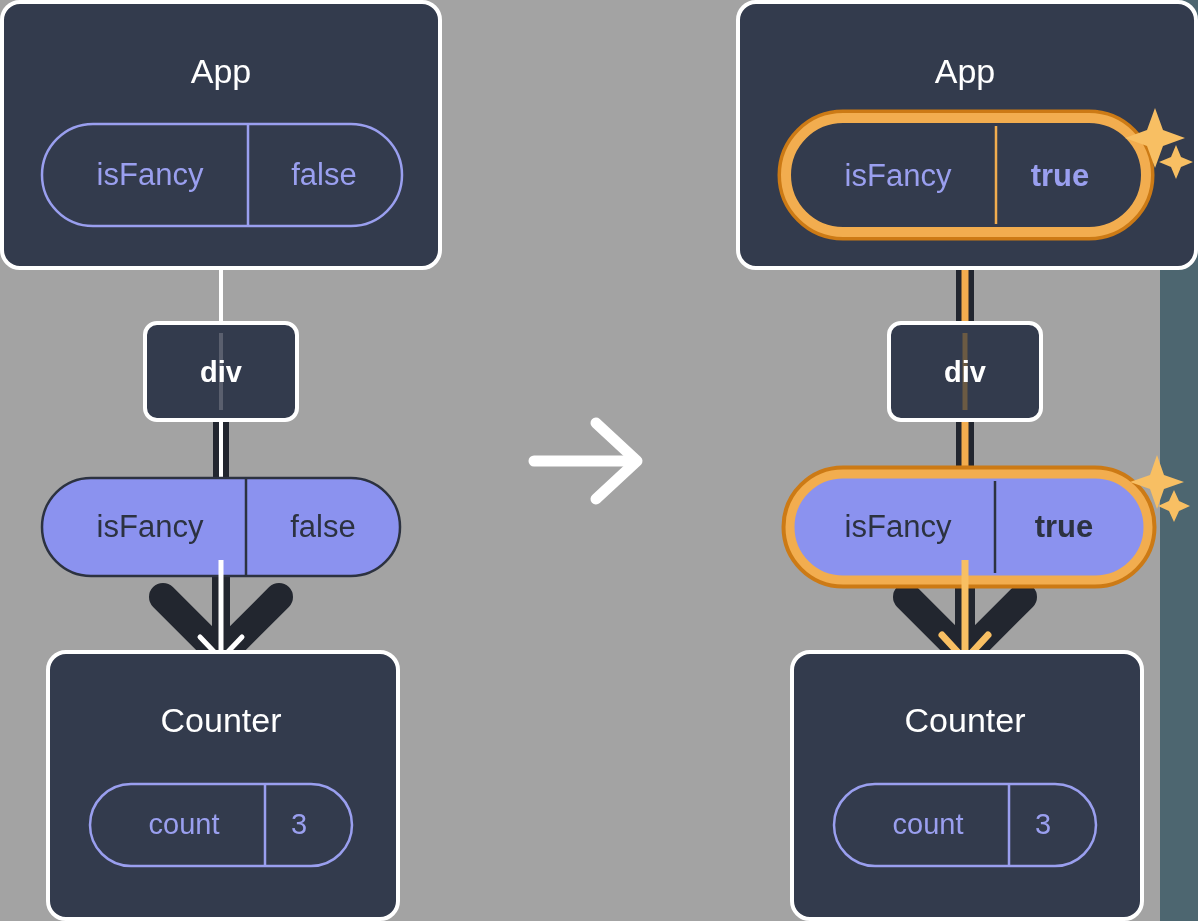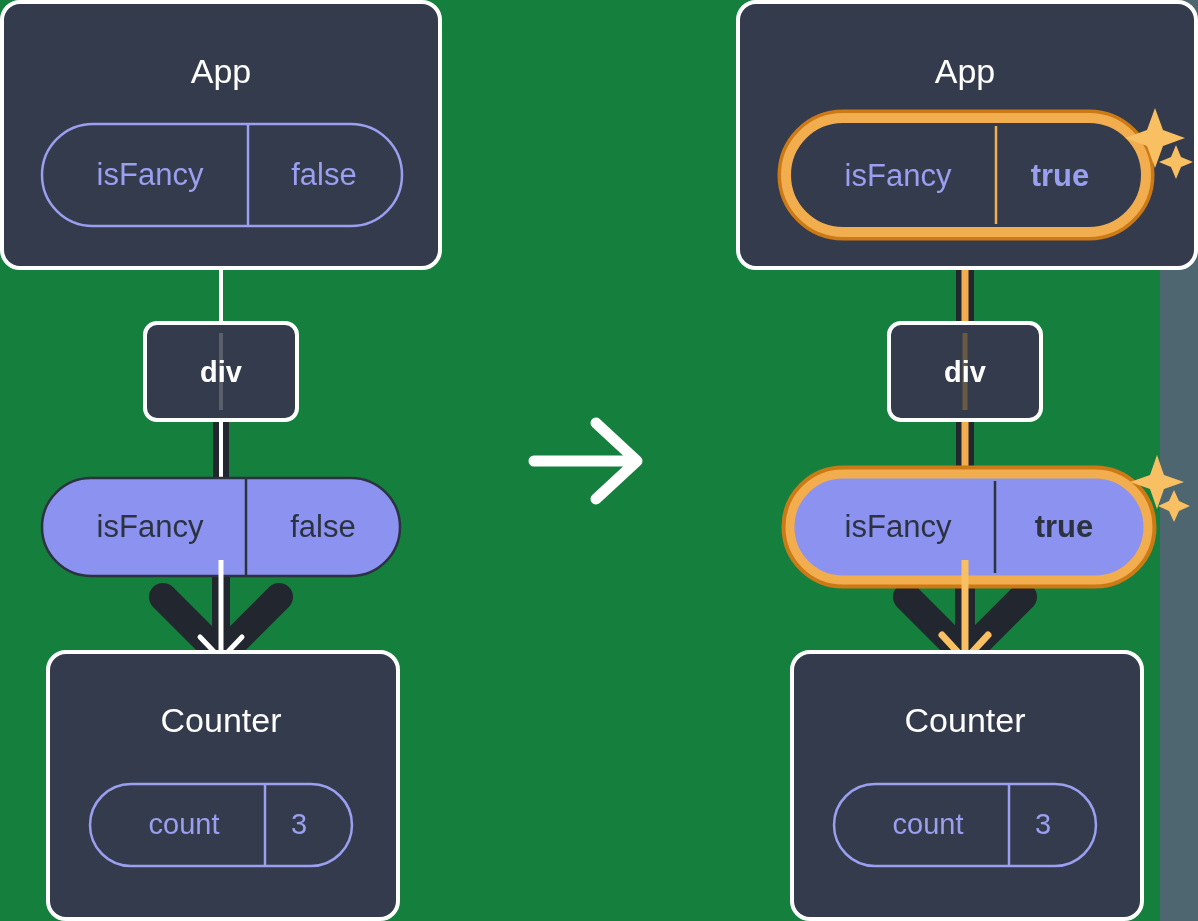--- a/index.html
+++ b/index.html
@@ -12,21 +12,21 @@
     width: 1198px;
     height: 921px;
     overflow: hidden;
     font-family: "Liberation Sans", sans-serif;
     -webkit-font-smoothing: antialiased;
   }
   #stage {
     position: relative;
     width: 1160px;
     height: 921px;
-    background: #15803d;
+    background: #a3a3a3;
   }
   #diagram {
     position: absolute;
     left: 0;
     top: 0;
     width: 1198px;
     height: 921px;
     display: block;
   }
   .lbl-box-title {

